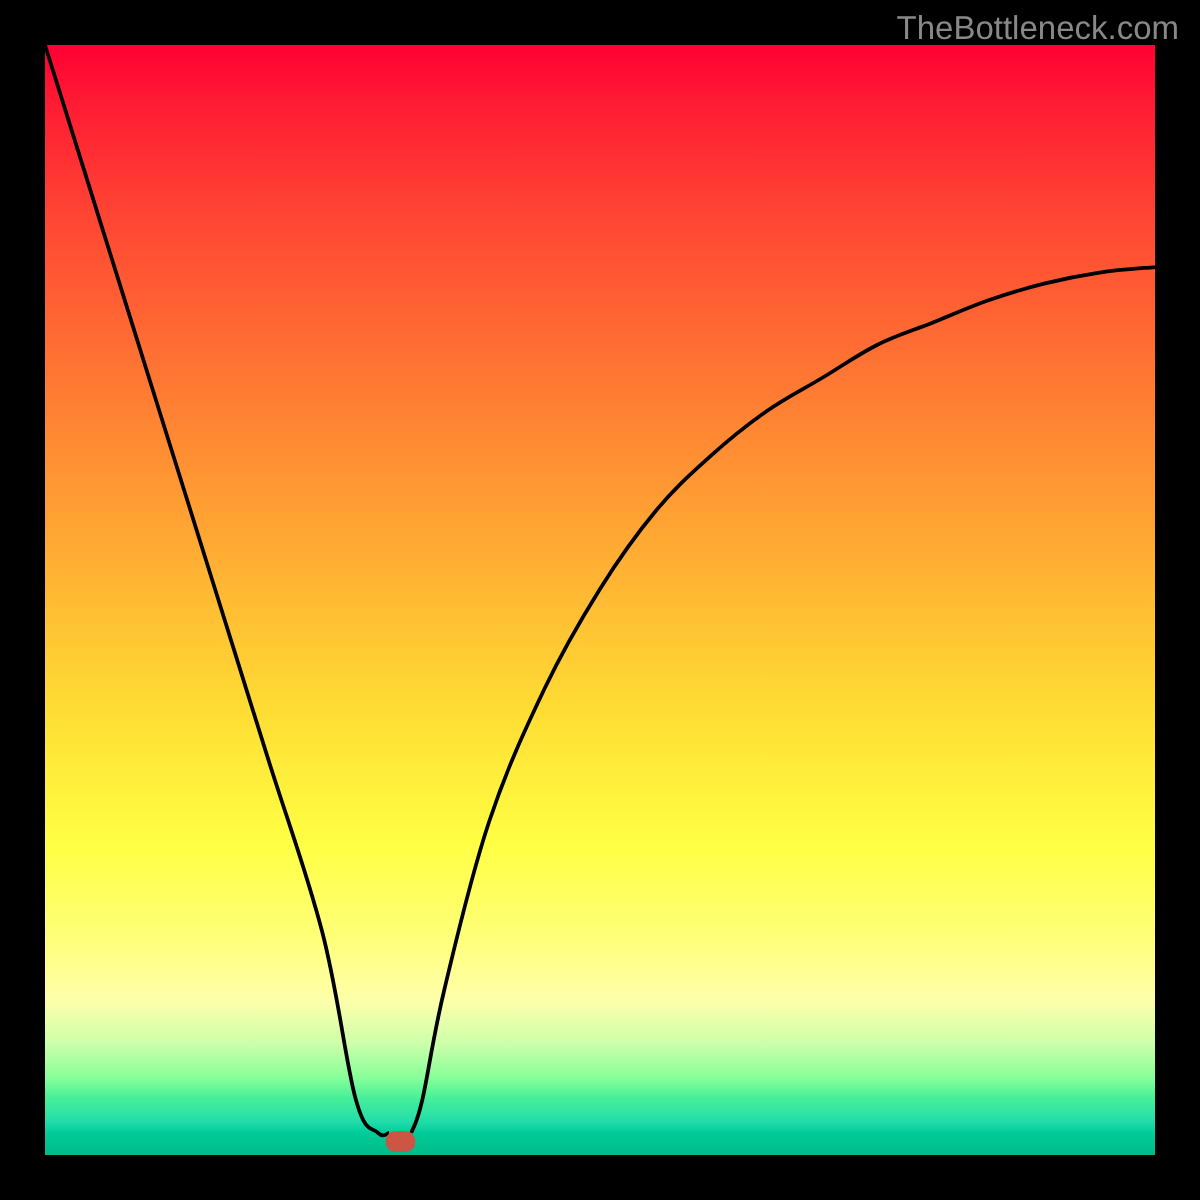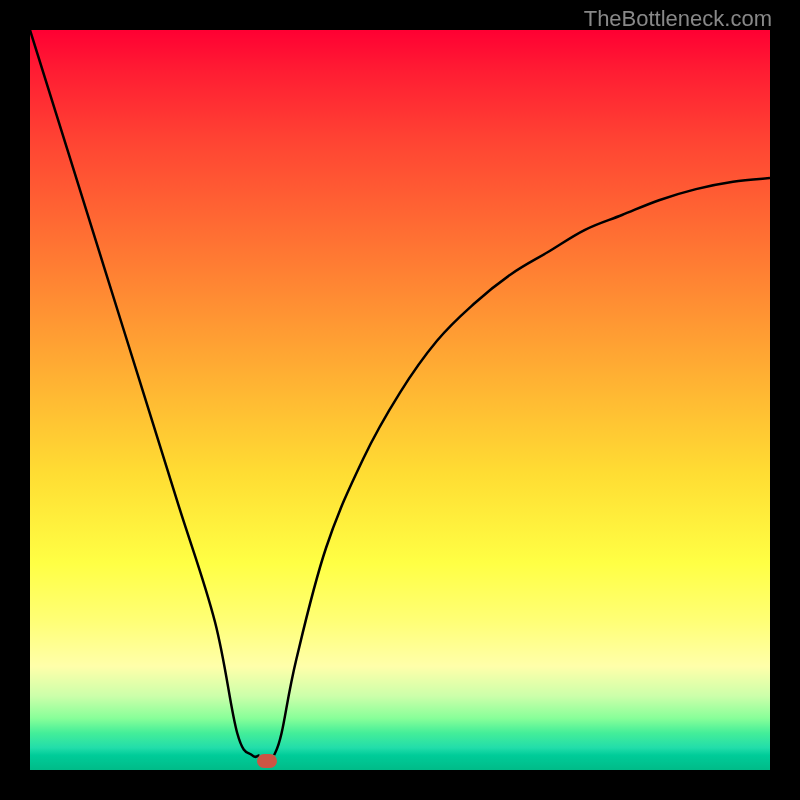--- a/index.html
+++ b/index.html
@@ -29,21 +29,21 @@
       #ccffaa 90%,
       #88ff99 93%,
       #44ee99 95%,
       #22ddaa 97%,
       #00cc99 98%,
       #00bb88 100%);
   }
   .watermark {
     position: absolute;
     top: 6px;
-    right: 28px;
+    right: 14px;
     color: #888;
     font-family: Arial, Helvetica, sans-serif;
     font-size: 22px;
     font-weight: 500;
     z-index: 10;
   }
   .curve-svg {
     position: absolute;
     left: 30px;
     top: 30px;

